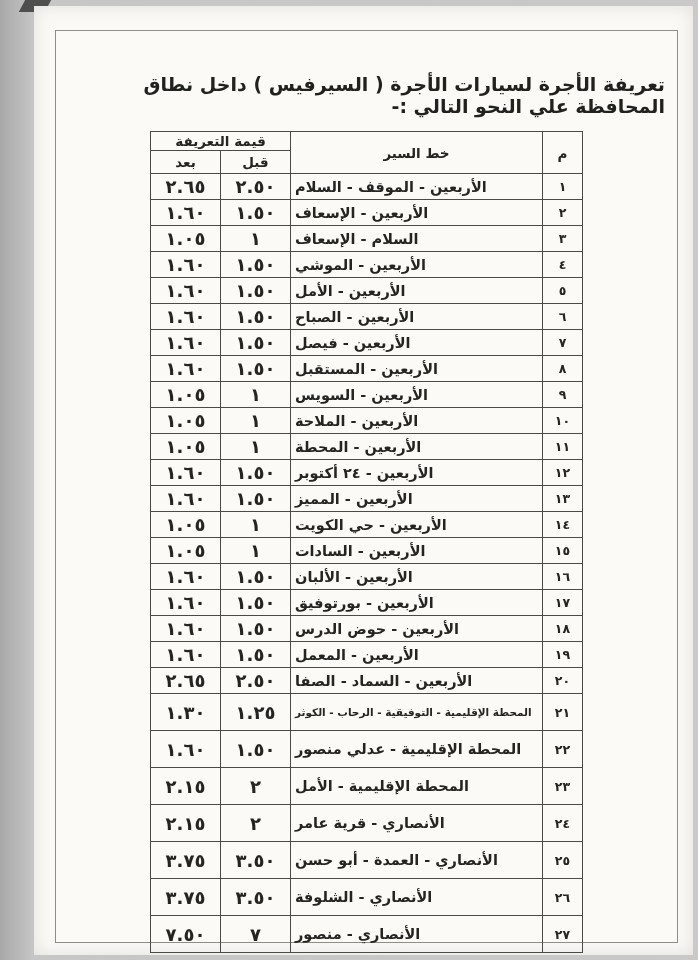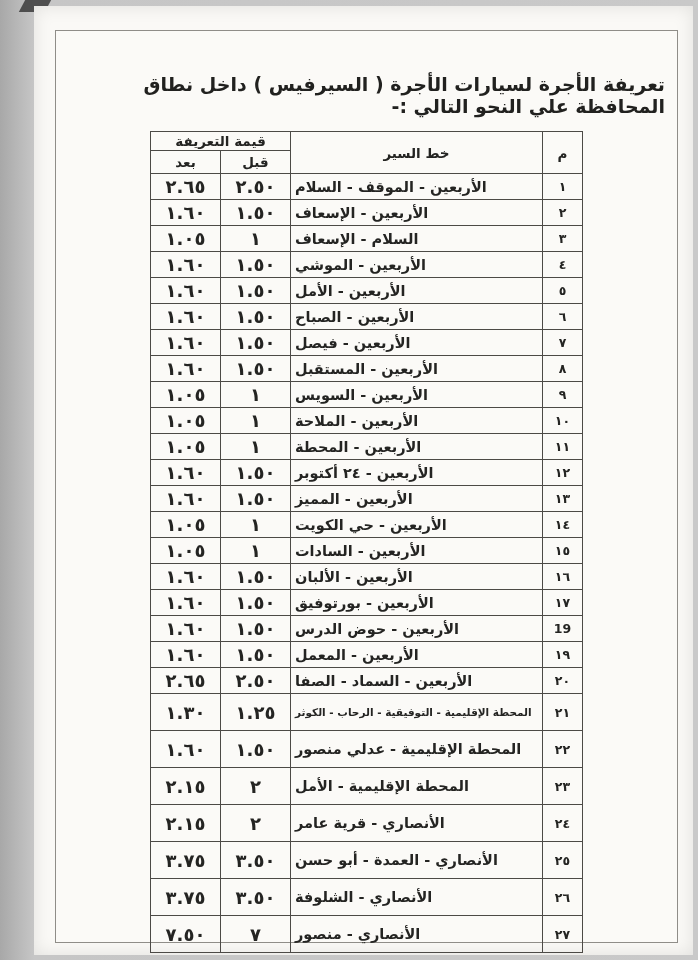--- a/index.html
+++ b/index.html
@@ -213,21 +213,21 @@
               <td class="cell-num">١.٥٠</td>
               <td class="cell-num">١.٦٠</td>
             </tr>
             <tr>
               <td class="cell-no">١٧</td>
               <td class="cell-route">الأربعين - بورتوفيق</td>
               <td class="cell-num">١.٥٠</td>
               <td class="cell-num">١.٦٠</td>
             </tr>
             <tr>
-              <td class="cell-no">19</td>
+              <td class="cell-no">١٨</td>
               <td class="cell-route">الأربعين - حوض الدرس</td>
               <td class="cell-num">١.٥٠</td>
               <td class="cell-num">١.٦٠</td>
             </tr>
             <tr>
               <td class="cell-no">١٩</td>
               <td class="cell-route">الأربعين - المعمل</td>
               <td class="cell-num">١.٥٠</td>
               <td class="cell-num">١.٦٠</td>
             </tr>

